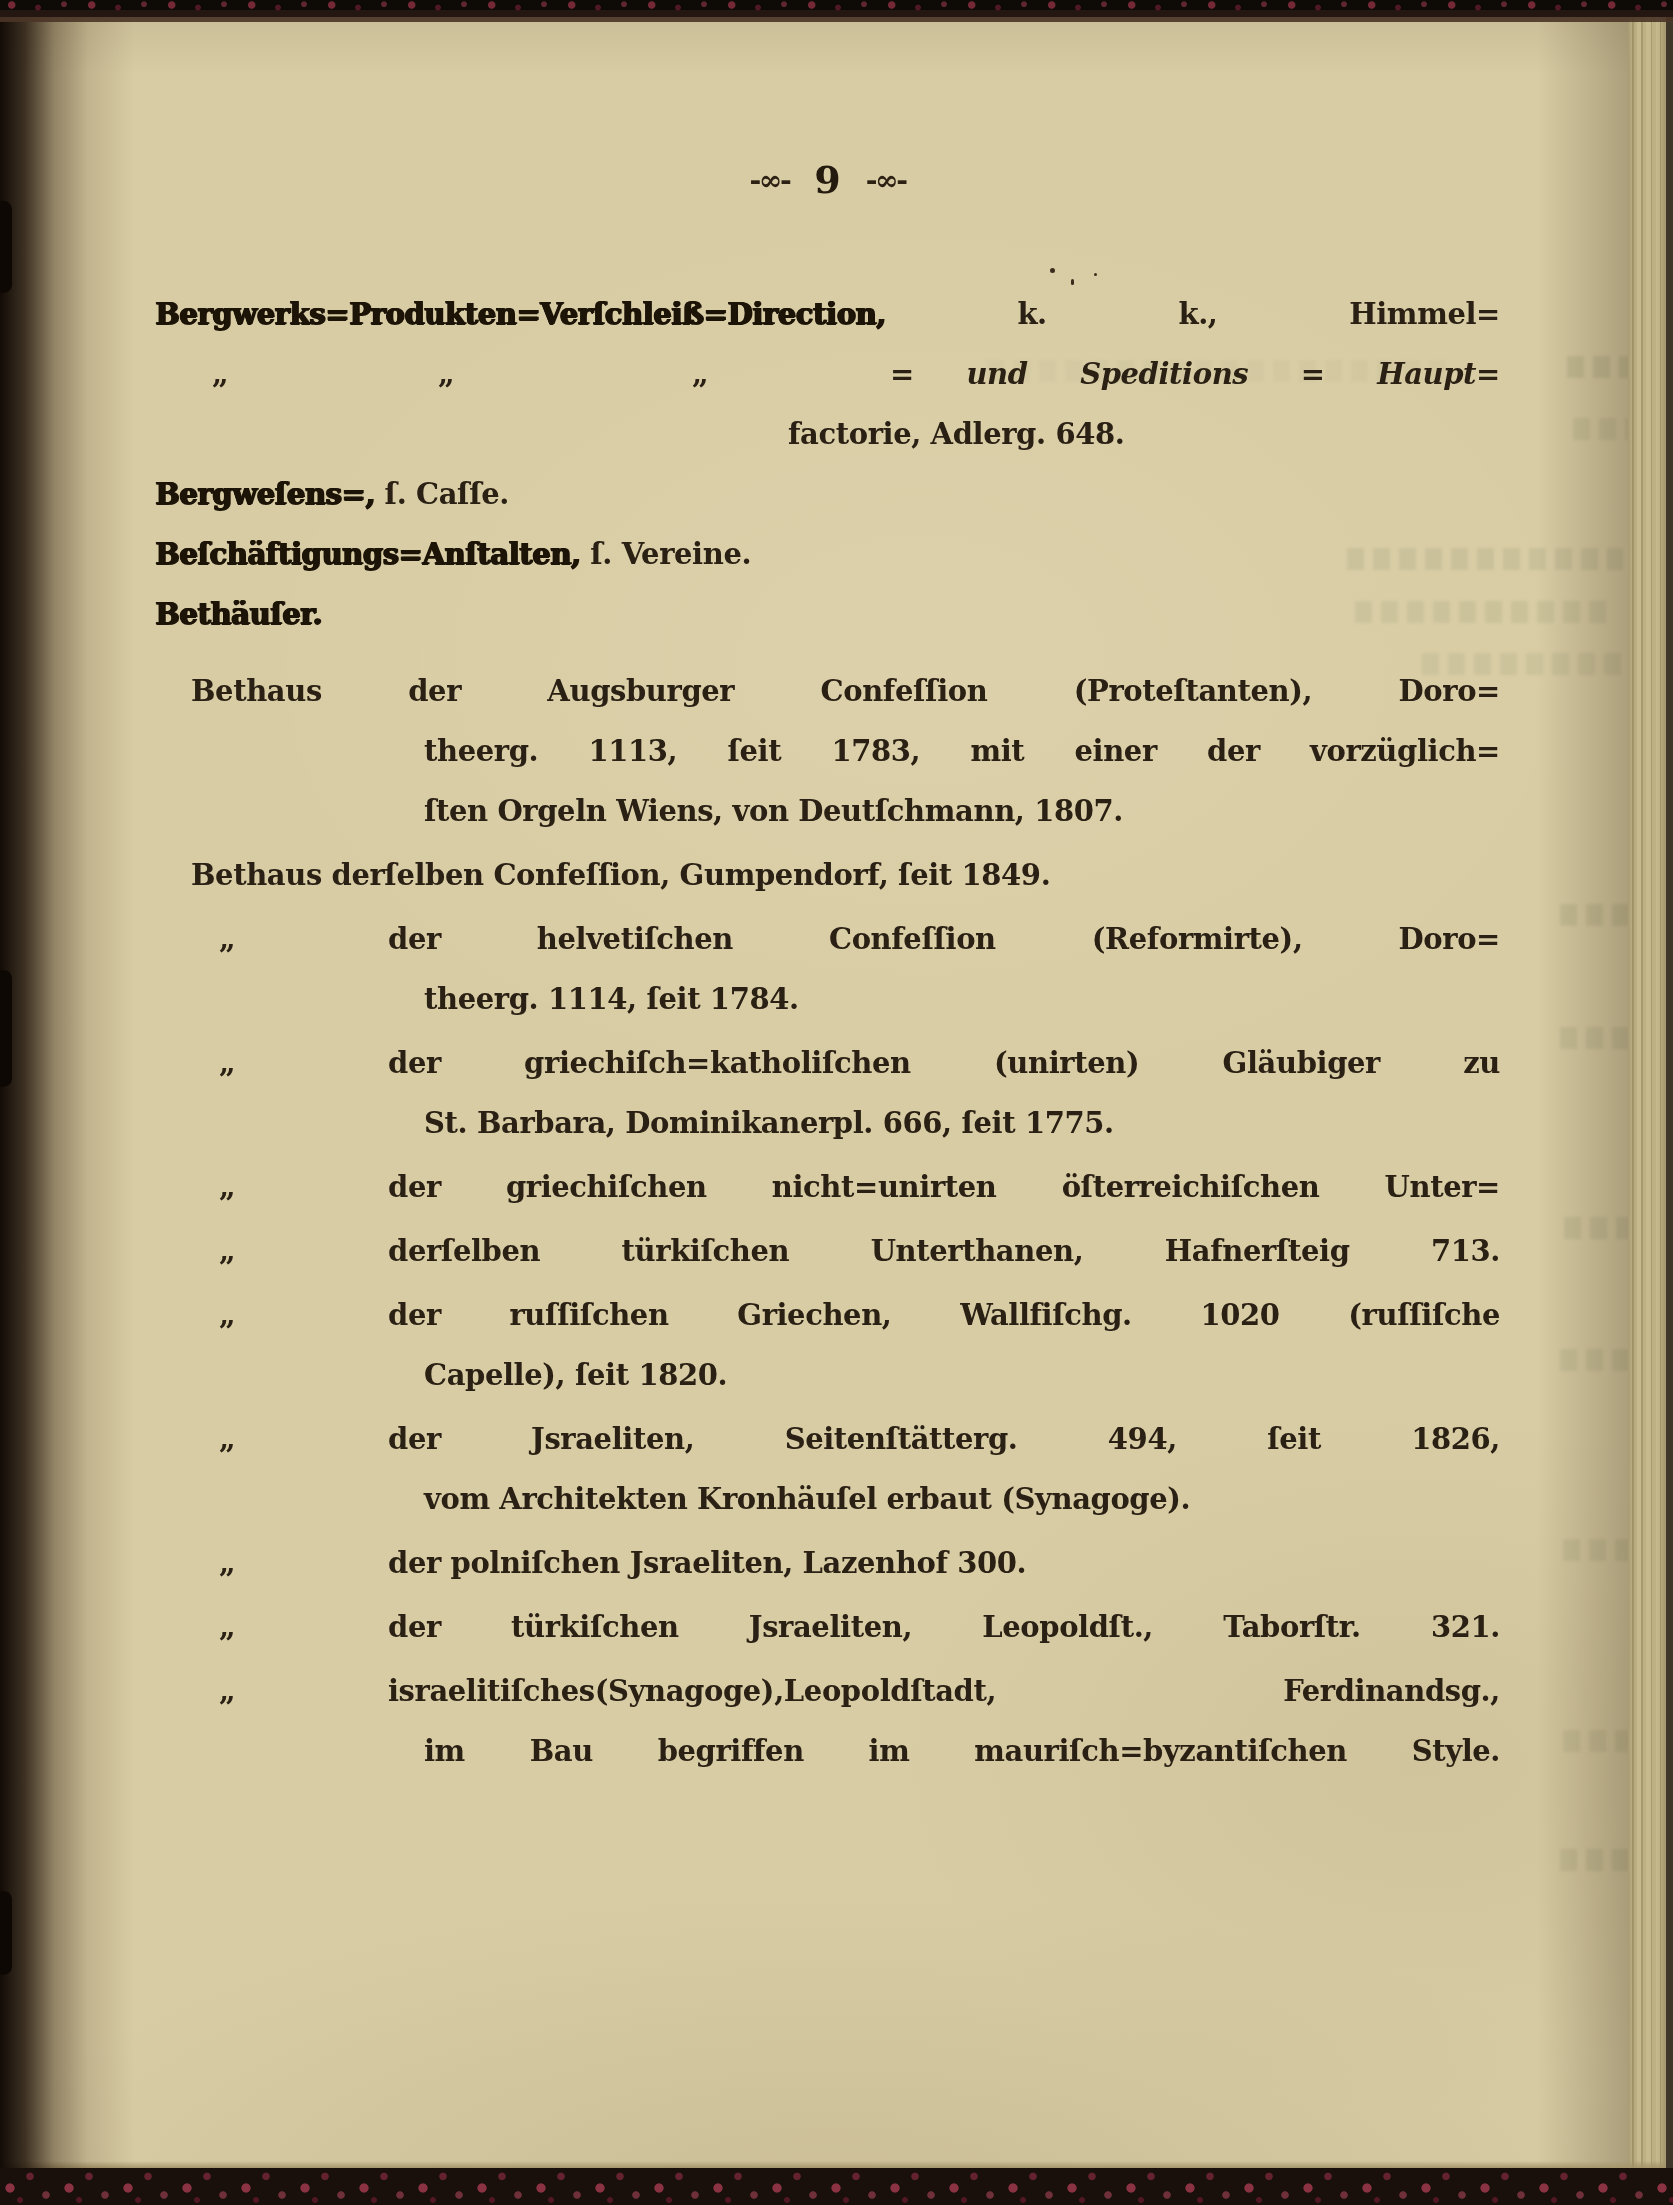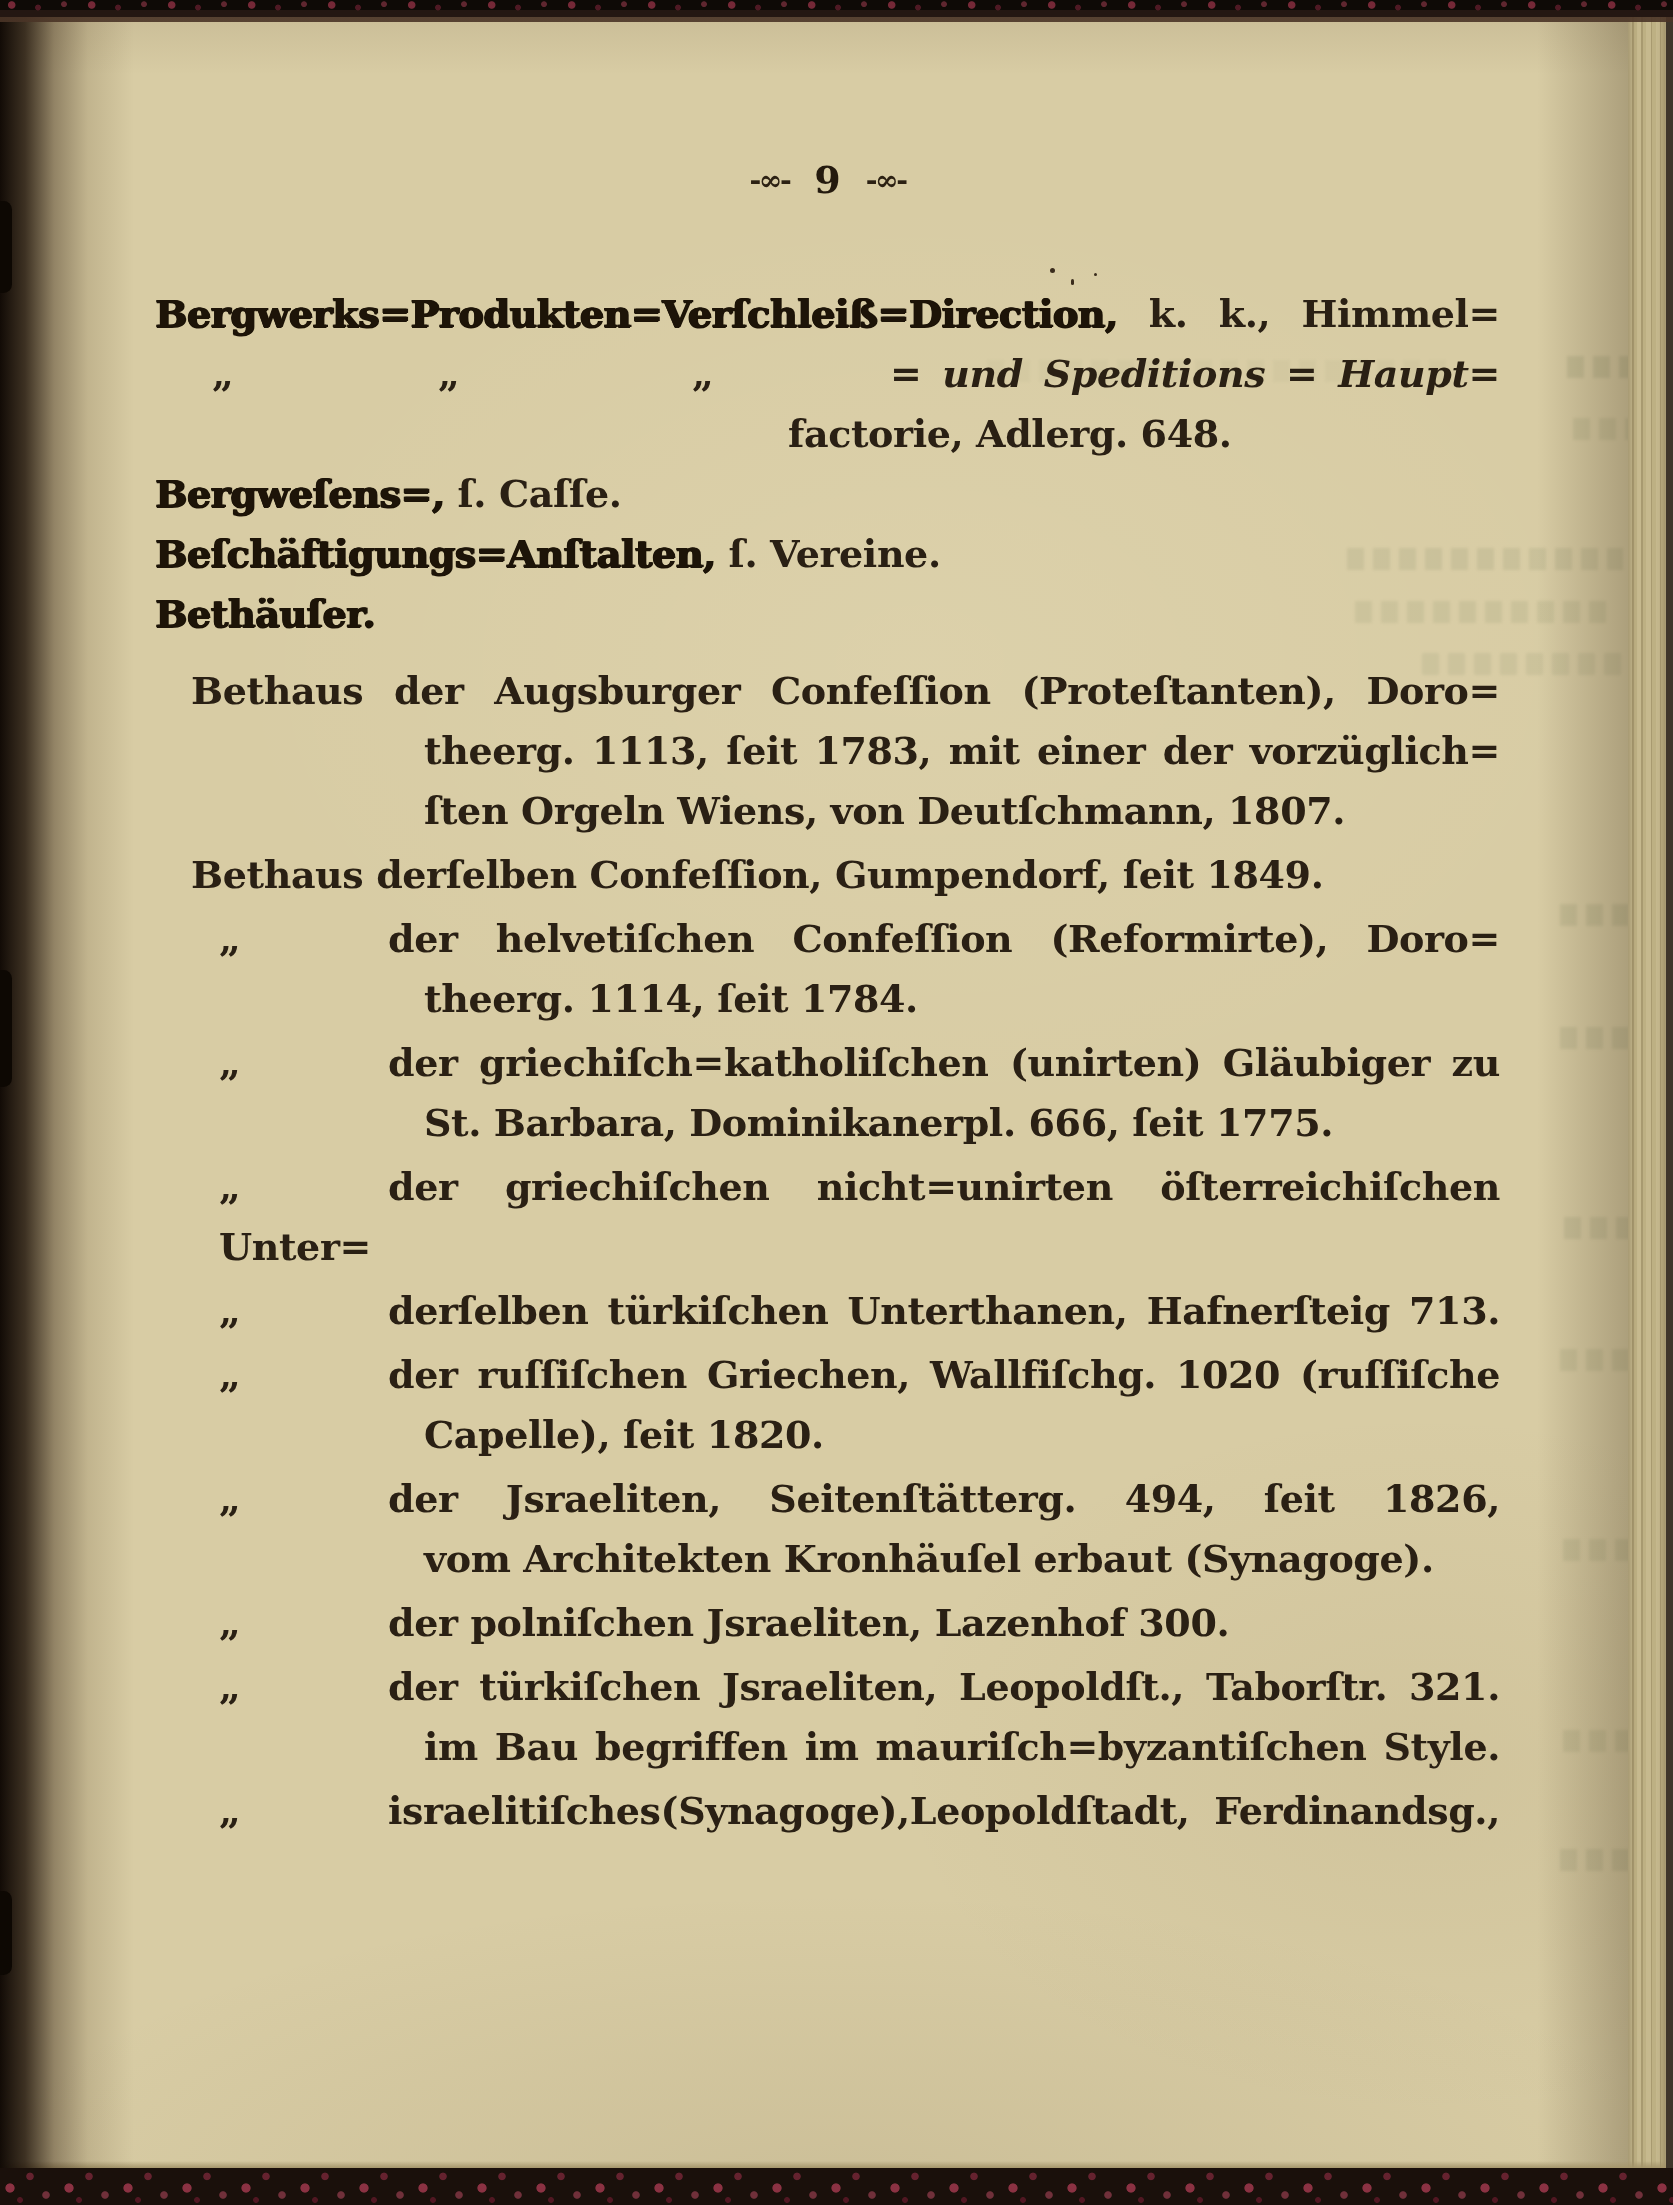--- a/index.html
+++ b/index.html
@@ -65,21 +65,21 @@
   
   .header{
     position:absolute;left:155px;width:1345px;top:157px;z-index:4;
     text-align:center;font-weight:bold;font-size:38px;color:#241a0e;
   }
   .orn{font-size:28.4px;letter-spacing:-2.5px;vertical-align:3.3px;color:#2c2113;}
   .pagenum{margin:0 25px;}
   
   .text-block{
     position:absolute;left:155px;width:1345px;top:284px;z-index:4;
-    font-size:38px;line-height:60px;font-weight:700;letter-spacing:-0.4px;
+    font-size:29px;line-height:60px;font-weight:700;letter-spacing:-0.4px;
     color:#2a2014;
   }
   .line{position:relative;min-height:60px;white-space:normal;}
   .line.justify{text-align:justify;text-align-last:justify;}
   .line.head{padding-left:0;}
   .line.entry{padding-left:36px;}
   .line.cont{padding-left:269px;}
   .line.cont-right{padding-left:633px;}
   .line.ditto-entry{padding-left:64px;}
   .line.ditto-entry .ditto{display:inline-block;width:169px;}
@@ -125,22 +125,22 @@
       <div class="line ditto-entry justify sp"><span class="ditto">„</span><span class="seg">der griechiſch=katholiſchen (unirten) Gläubiger zu</span></div>
       <div class="line cont"><span class="seg">St. Barbara, Dominikanerpl. 666, ſeit 1775.</span></div>
       <div class="line ditto-entry justify sp"><span class="ditto">„</span><span class="seg">der griechiſchen nicht=unirten öſterreichiſchen Unter=</span></div>
       <div class="line ditto-entry justify sp"><span class="ditto">„</span><span class="seg">derſelben türkiſchen Unterthanen, Hafnerſteig 713.</span></div>
       <div class="line ditto-entry justify sp"><span class="ditto">„</span><span class="seg">der ruſſiſchen Griechen, Wallfiſchg. 1020 (ruſſiſche</span></div>
       <div class="line cont"><span class="seg">Capelle), ſeit 1820.</span></div>
       <div class="line ditto-entry justify sp"><span class="ditto">„</span><span class="seg">der Jsraeliten, Seitenſtätterg. 494, ſeit 1826,</span></div>
       <div class="line cont"><span class="seg">vom Architekten Kronhäuſel erbaut (Synagoge).</span></div>
       <div class="line ditto-entry sp"><span class="ditto">„</span><span class="seg">der polniſchen Jsraeliten, Lazenhof 300.</span></div>
       <div class="line ditto-entry justify sp"><span class="ditto">„</span><span class="seg">der türkiſchen Jsraeliten, Leopoldſt., Taborſtr. 321.</span></div>
+      <div class="line ditto-entry justify sp"><span class="ditto">„</span><span class="seg">israelitiſches(Synagoge),Leopoldſtadt, Ferdinandsg.,</span></div>
       <div class="line cont justify"><span class="seg">im Bau begriffen im mauriſch=byzantiſchen Style.</span></div>
-      <div class="line ditto-entry justify sp"><span class="ditto">„</span><span class="seg">israelitiſches(Synagoge),Leopoldſtadt, Ferdinandsg.,</span></div>
     </div>
 
   <div class="ghost" style="left:1567px;top:356px;width:94px;opacity:.30;"></div>
   <div class="ghost" style="left:1573px;top:418px;width:84px;opacity:.24;"></div>
   <div class="ghost" style="left:1347px;top:548px;width:276px;opacity:.26;"></div>
   <div class="ghost" style="left:1355px;top:601px;width:251px;opacity:.24;"></div>
   <div class="ghost" style="left:1422px;top:653px;width:201px;opacity:.22;"></div>
   <div class="ghost" style="left:987px;top:360px;width:468px;opacity:.10;"></div>
   <div class="ghost" style="left:1560px;top:904px;width:102px;opacity:.28;"></div>
   <div class="ghost" style="left:1560px;top:1027px;width:105px;opacity:.26;"></div>

